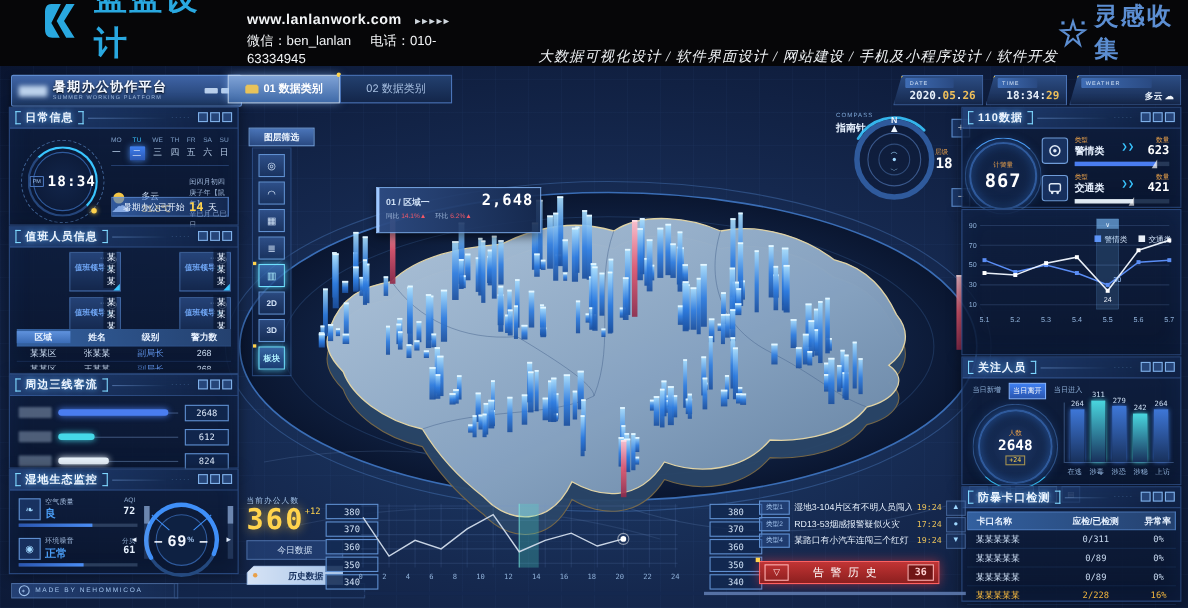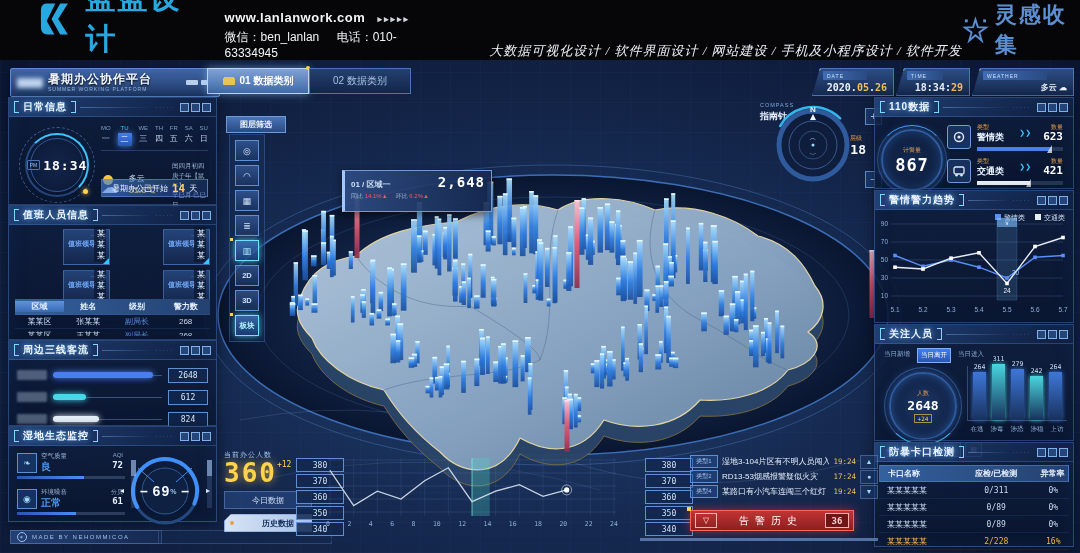--- a/index.html
+++ b/index.html
@@ -1031,28 +1031,20 @@
             <span class="s110numlab">数量</span>
             <span class="s110val mono">421</span>
             <div class="s110bar">
               <i style="width: 62%; background: rgb(232, 242, 251);"></i>
             </div>
           </div>
         </div>
     </div>
 
     <div class="panel" style="left:874px;top:130px;width:198px;height:131px;">
-      <div class="phead">
-          <span class="brl"></span>
-          <span class="ptitle">警情警力趋势</span>
-          <span class="brr"></span>
-          <span class="pline"></span>
-          <span class="pdots">·····</span>
-          <span class="pctrl"><span class="cbox" style="margin-left: 2px;"></span><span class="cbox" style="margin-left: 2px;"></span><span class="cbox" style="margin-left: 2px;"></span></span>
-        </div>
       <div class="legend" id="trend-legend">
           <span><i style="background: rgb(90, 141, 245);"></i>警情类</span>
           <span><i style="background: rgb(232, 238, 247);"></i>交通类</span>
         </div>
       <div class="pbody" id="trend-body" style="height:111px;"><svg width="196" height="108">
             <line x1="16" y1="14" x2="188" y2="14" stroke="rgba(110,150,210,.22)" stroke-width="1"></line>
             <text x="13" y="16" text-anchor="end" font-size="6.5" fill="#8fb0d8">90</text>
             <line x1="16" y1="32" x2="188" y2="32" stroke="rgba(110,150,210,.22)" stroke-width="1"></line>
             <text x="13" y="34" text-anchor="end" font-size="6.5" fill="#8fb0d8">70</text>
             <line x1="16" y1="50" x2="188" y2="50" stroke="rgba(110,150,210,.22)" stroke-width="1"></line>

